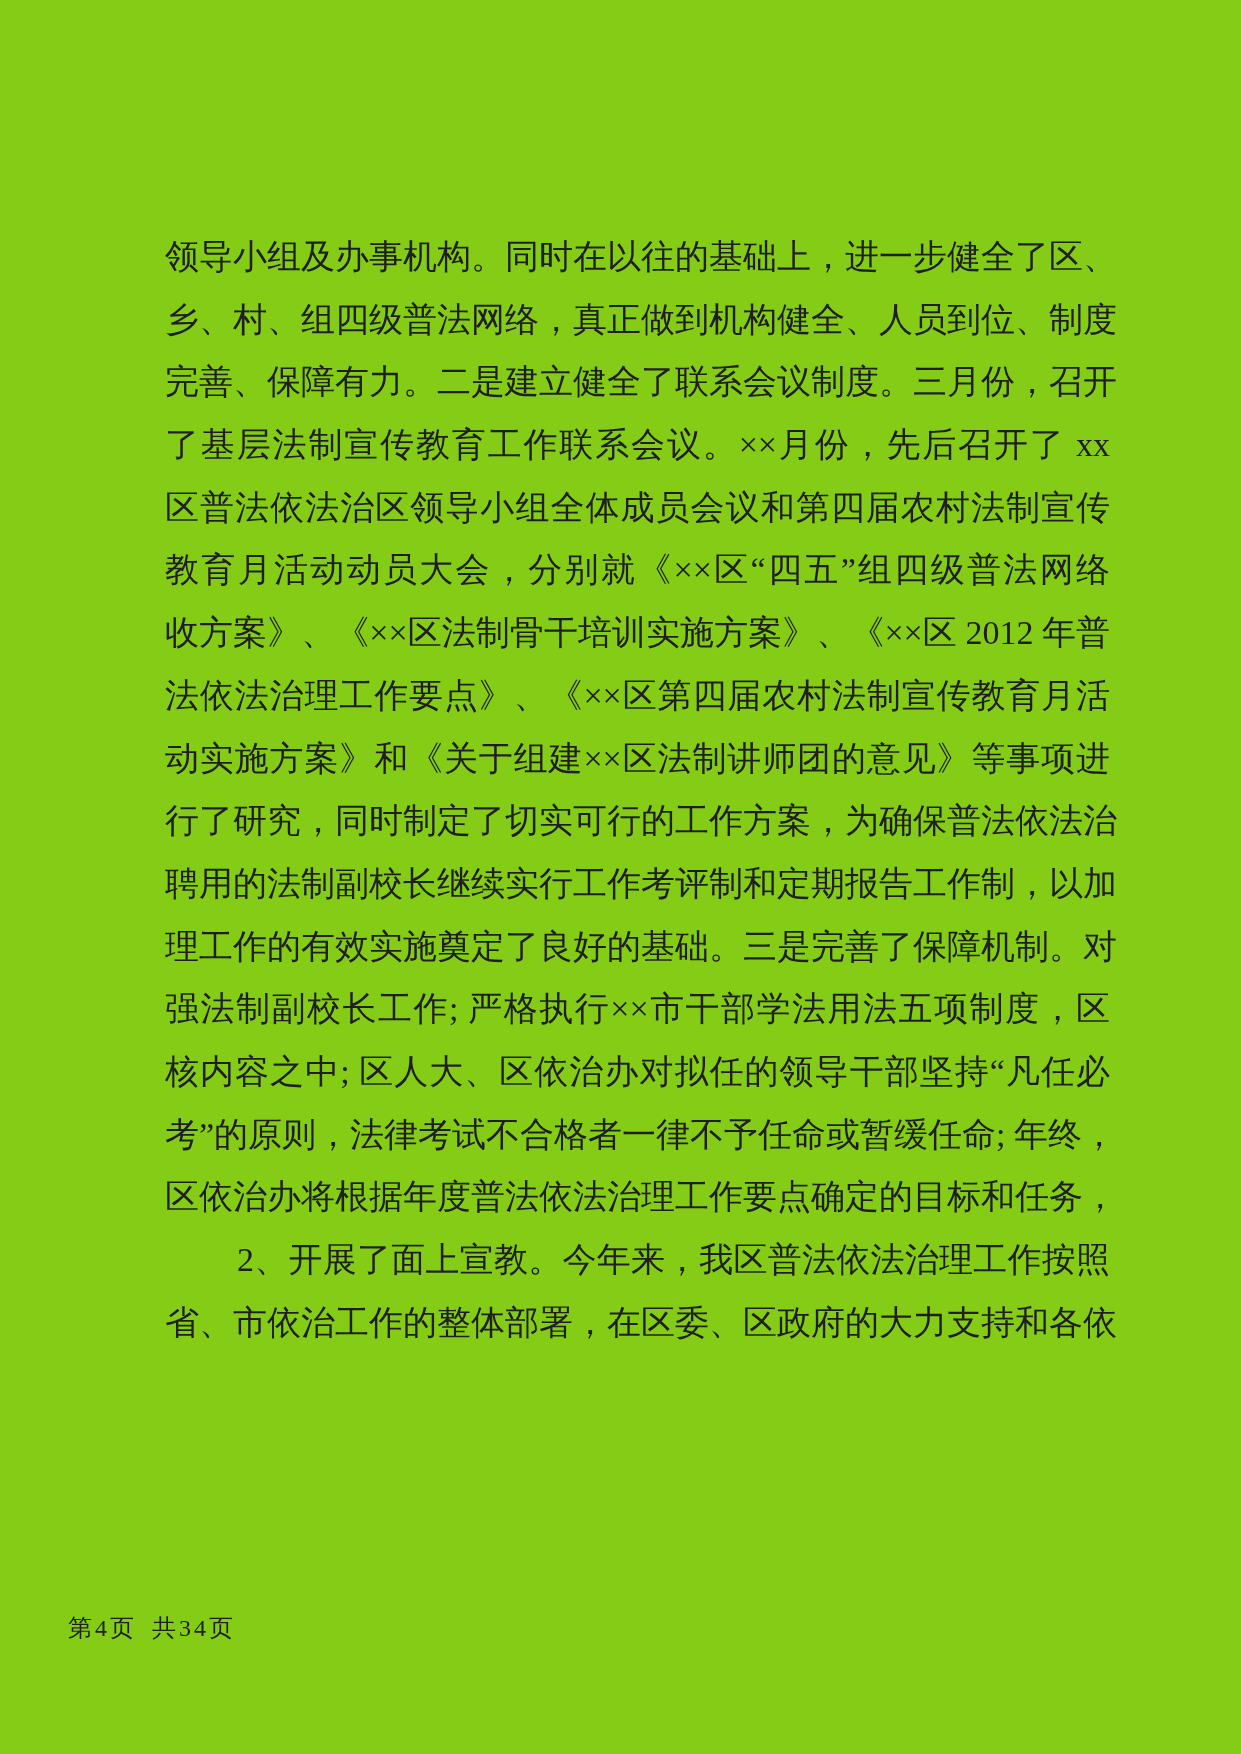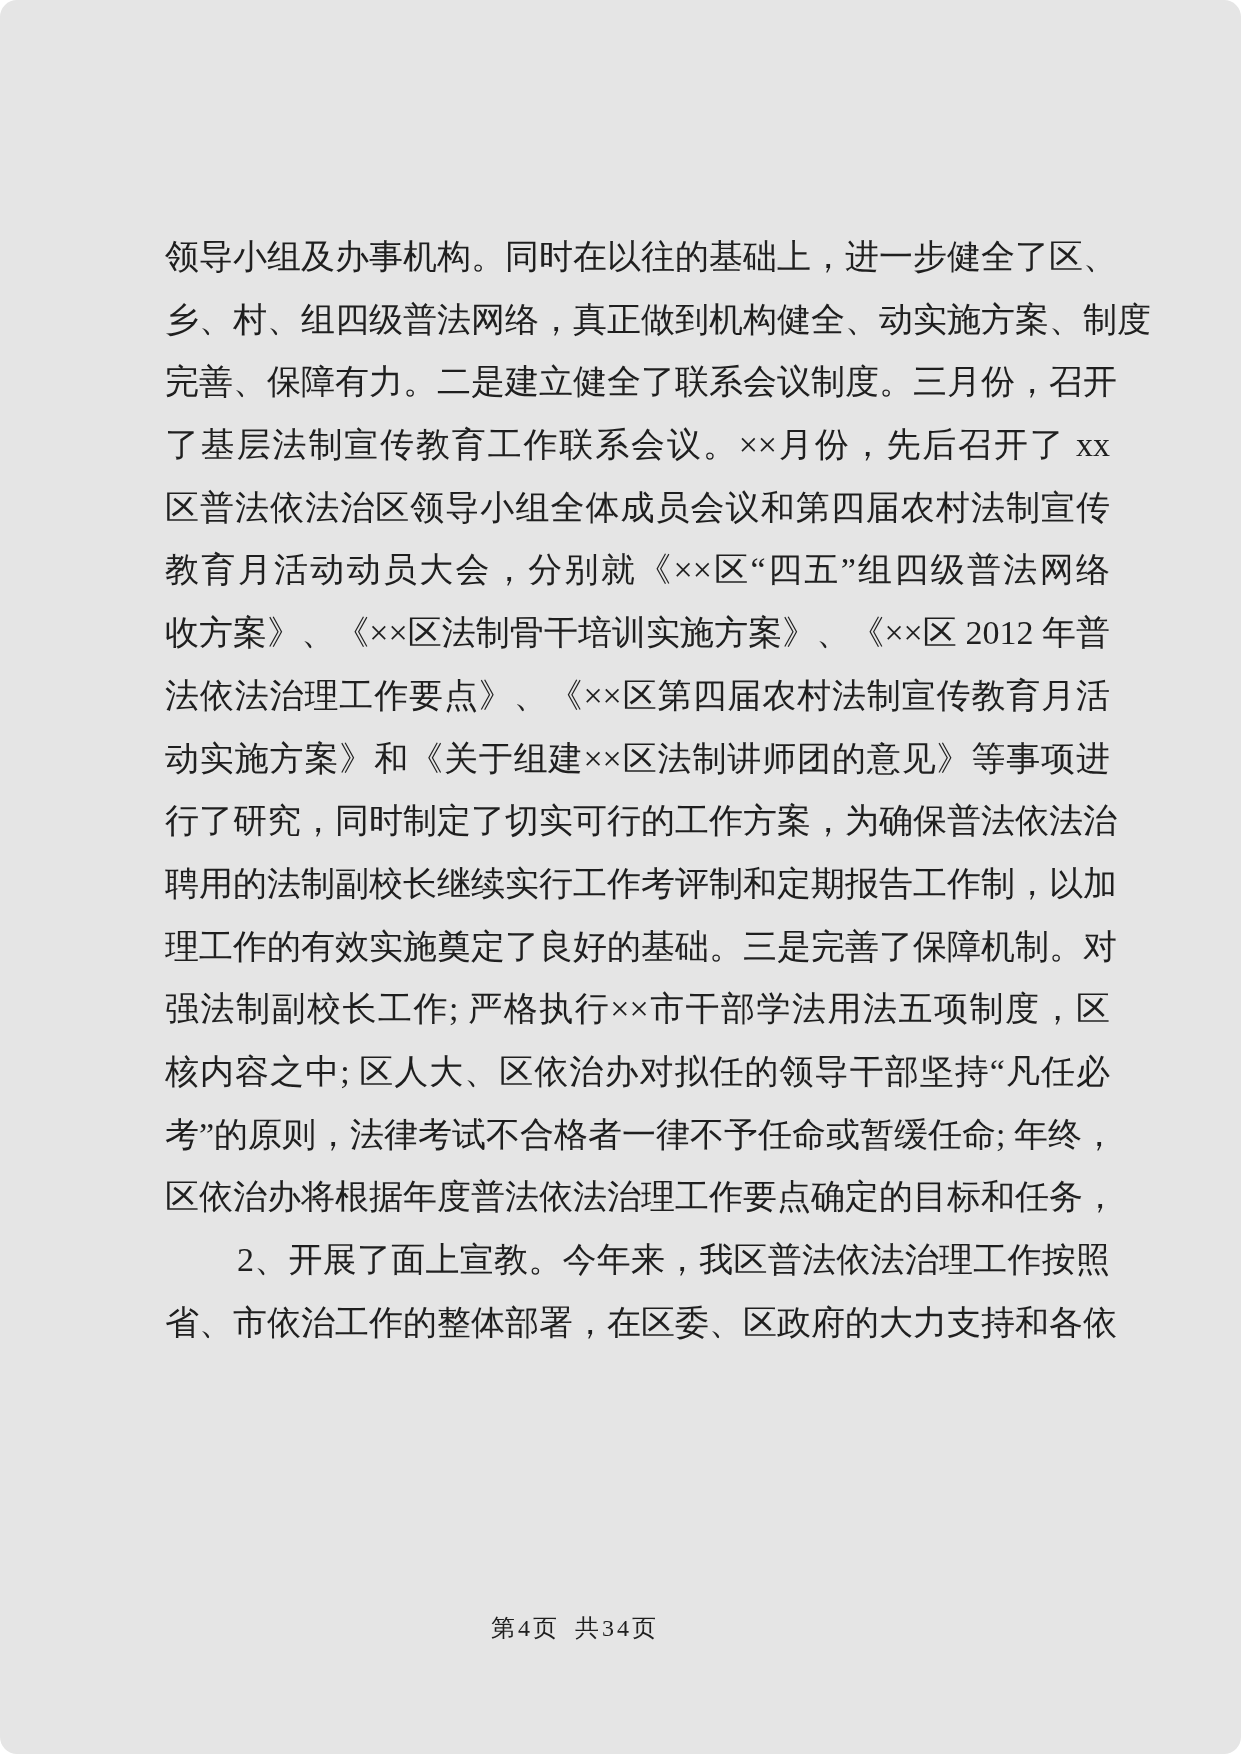--- a/index.html
+++ b/index.html
@@ -4,25 +4,24 @@
 <style>
   html, body {
     margin: 0;
     padding: 0;
     background: #ffffff;
   }
   .page {
     position: relative;
     width: 1241px;
     height: 1754px;
-    background: #e5e5e5;
+    background: #84cc16;
     overflow: hidden;
     font-family: "Liberation Serif", "DejaVu Serif", serif;
     color: #1f1f1f;
-    border-radius: 17px;
   }
   .text-block {
     position: absolute;
     left: 165px;
     top: 226px;
     width: 945px;
     font-size: 34px;
     line-height: 62.7px;
     font-weight: 400;
     letter-spacing: 0;
@@ -36,39 +35,39 @@
   }
   .line.no-just {
     text-align: left;
     text-align-last: left;
   }
   .line.indent {
     text-indent: 72px;
   }
   .footer {
     position: absolute;
-    left: 2px;
+    left: 10px;
     top: 1612px;
     width: 1088px;
-    text-align: center;
+    text-align: left;
     text-indent: 58px;
     font-size: 24px;
     line-height: 32px;
     letter-spacing: 3px;
     word-spacing: 6px;
     color: #1f1f1f;
   }
 </style>
 </head>
 <body>
 
 <div class="page">
   <div class="text-block">
       <div class="line">领导小组及办事机构。同时在以往的基础上，进一步健全了区、</div>
-      <div class="line">乡、村、组四级普法网络，真正做到机构健全、动实施方案、制度</div>
+      <div class="line">乡、村、组四级普法网络，真正做到机构健全、人员到位、制度</div>
       <div class="line">完善、保障有力。二是建立健全了联系会议制度。三月份，召开</div>
       <div class="line">了基层法制宣传教育工作联系会议。××月份，先后召开了 xx</div>
       <div class="line">区普法依法治区领导小组全体成员会议和第四届农村法制宣传</div>
       <div class="line">教育月活动动员大会，分别就《××区“四五”组四级普法网络</div>
       <div class="line">收方案》、《××区法制骨干培训实施方案》、《××区 2012 年普</div>
       <div class="line">法依法治理工作要点》、《××区第四届农村法制宣传教育月活</div>
       <div class="line">动实施方案》和《关于组建××区法制讲师团的意见》等事项进</div>
       <div class="line">行了研究，同时制定了切实可行的工作方案，为确保普法依法治</div>
       <div class="line">聘用的法制副校长继续实行工作考评制和定期报告工作制，以加</div>
       <div class="line">理工作的有效实施奠定了良好的基础。三是完善了保障机制。对</div>

